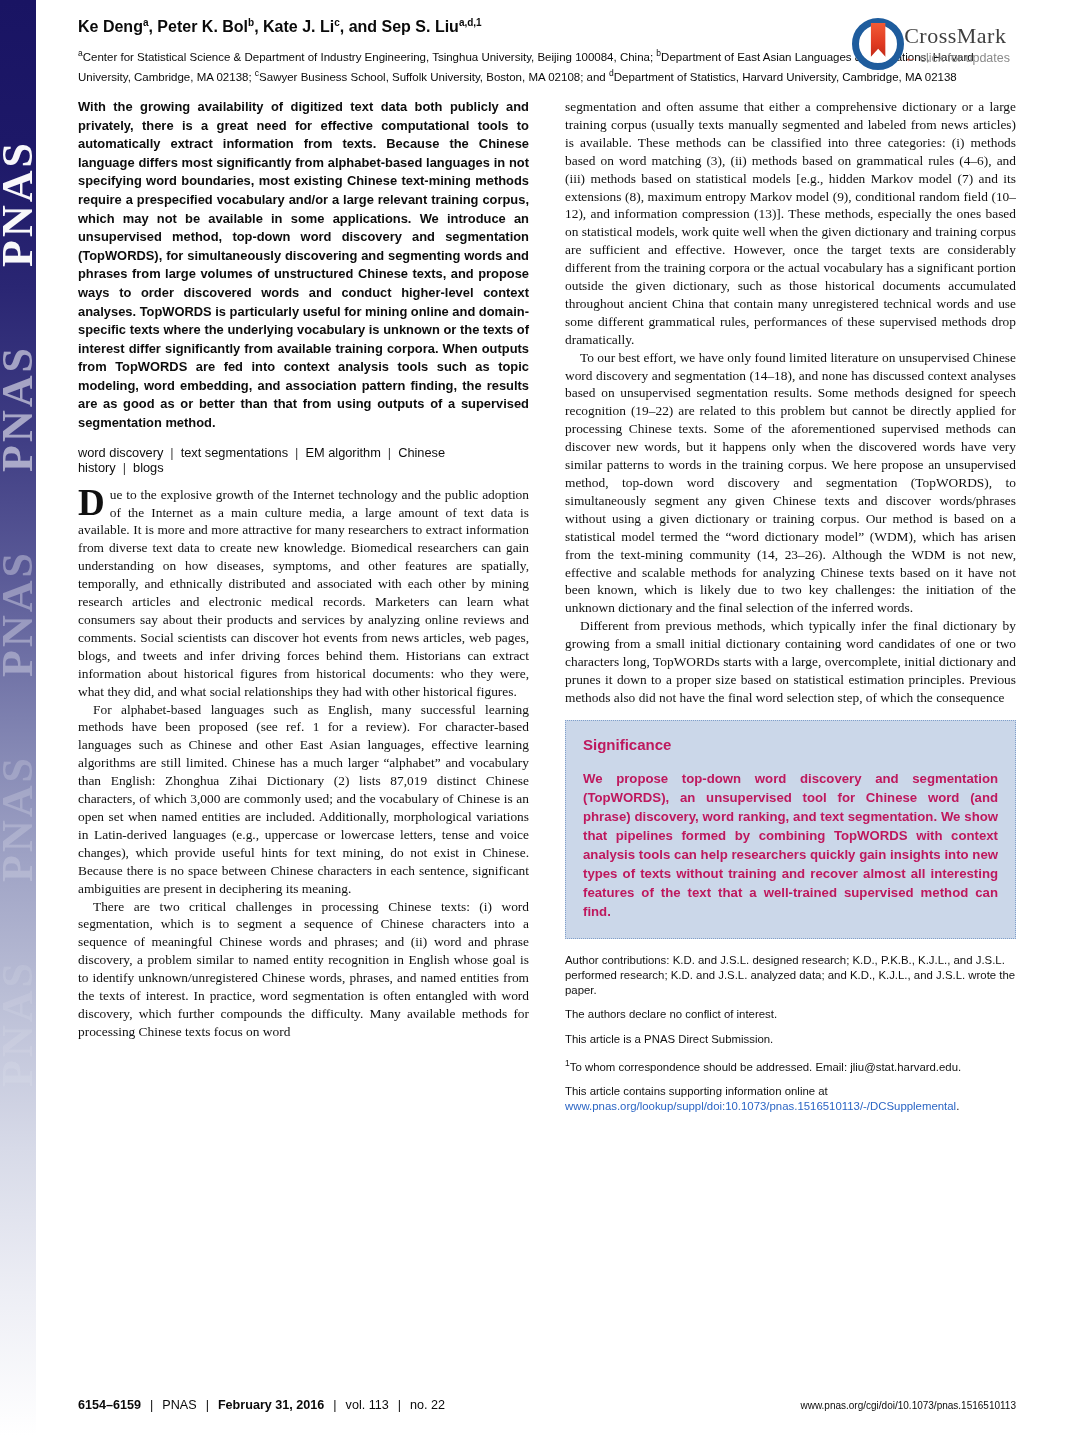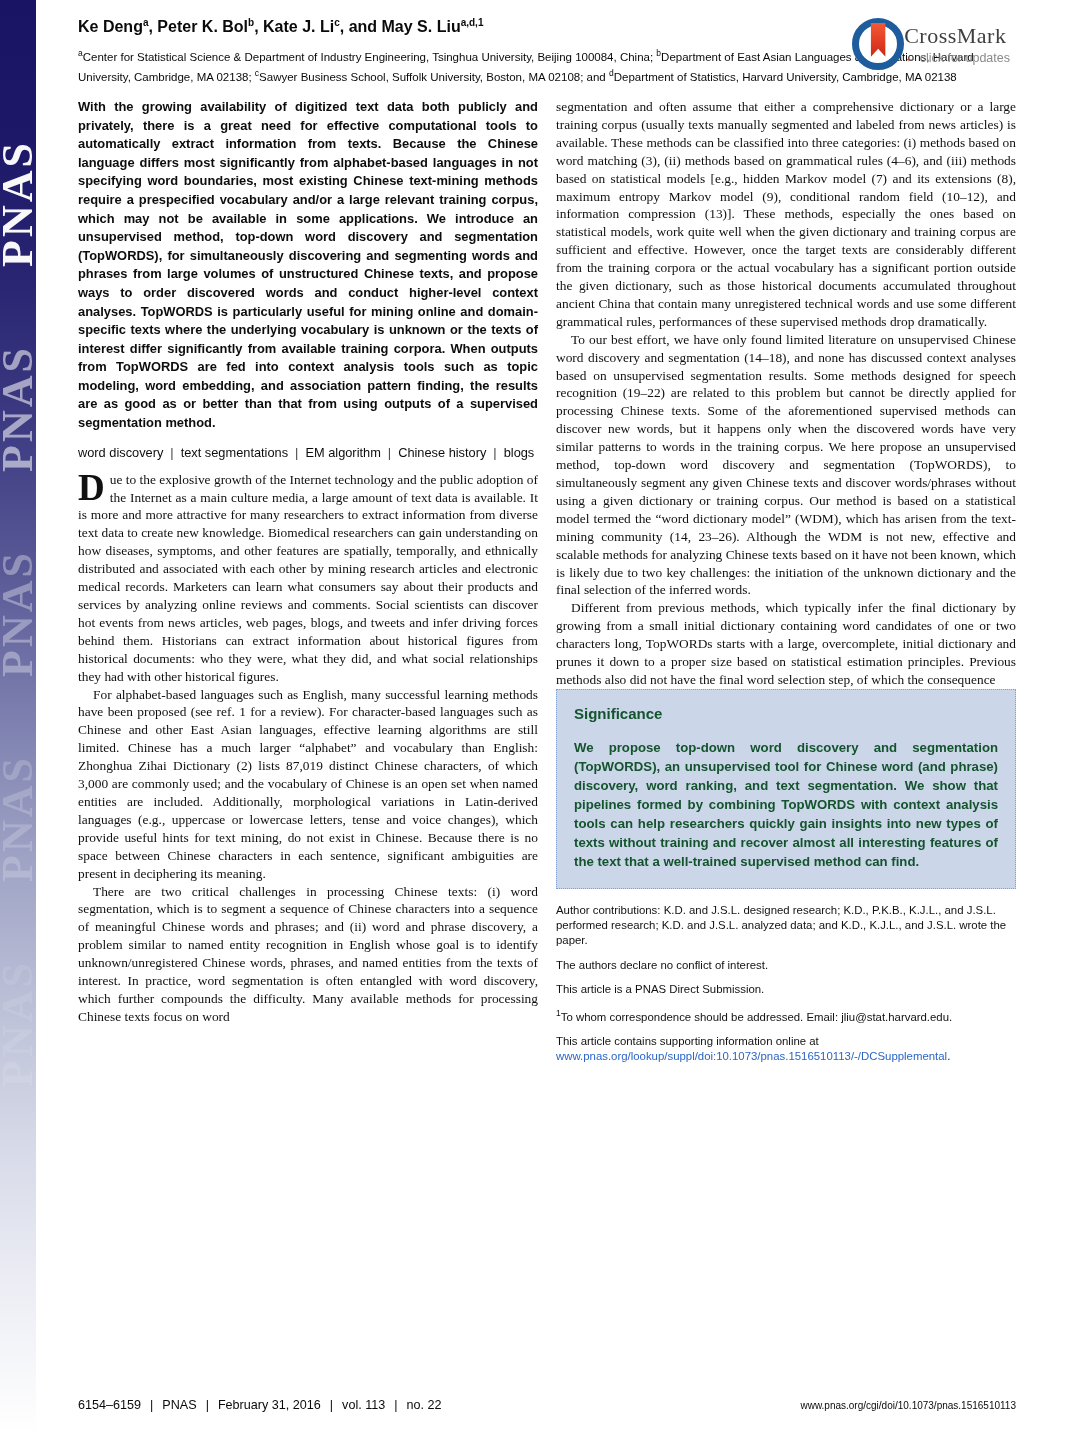--- a/index.html
+++ b/index.html
@@ -45,53 +45,53 @@
 
   
   .title { margin-top:86px; font-weight:bold; color:#0a0a0a; font-size:34px; line-height:44px; letter-spacing:-0.3px; }
   .authors { margin-top:17px; font-size:16px; font-weight:bold; color:#0a0a0a; }
   .authors sup { font-size:10px; font-weight:bold; }
   .affil { margin-top:10px; font-size:11.5px; line-height:15.5px; color:#0a0a0a; width:938px; }
   .affil sup { font-size:8.5px; }
   .edited { margin-top:13px; font-size:12.8px; color:#0a0a0a; }
 
   
-  .cols { margin-top:13px; display:flex; gap:18px; }
+  .cols { margin-top:13px; display:flex; gap:36px; }
   .col { width:460px; }
 
   .abstract { font-size:12.9px; font-weight:bold; line-height:18.6px; text-align:justify; color:#0d0d0d; }
   .keywords { margin-top:12px; font-size:12.8px; color:#0d0d0d; }
   .kw-sep { padding:0 7px; color:#444; font-weight:300; }
 
   .bodytext { margin-top:11px; font-family:"Liberation Serif", serif; font-size:13.4px; line-height:17.9px; text-align:justify; color:#101010; }
   .bodytext p.indent { text-indent:15px; }
   .dropcap { float:left; font-weight:bold; font-size:37px; line-height:30px; padding:2px 5px 0 0; font-family:"Liberation Serif", serif; }
 
   
   .sigbox {
-    background:#cbd7e9; border:1px dotted #7f9fca;
-    padding:15px 17px 17px 17px; color:#14532d;
+    margin-top:13px; background:#cbd7e9; border:1px dotted #7f9fca;
+    padding:15px 17px 17px 17px; color:#be185d;
   }
   .sig-head { font-size:15px; font-weight:bold; margin-bottom:16px; }
   .sig-body { font-size:13.2px; font-weight:bold; line-height:19px; text-align:justify; }
 
   
   .footnotes { margin-top:14px; font-size:11.4px; line-height:15.2px; color:#111; }
   .footnotes .fn { margin-bottom:9px; }
   .footnotes sup { font-size:8.5px; }
   .link { color:#2b65c4; cursor:pointer; }
 
   
   .pagefooter {
     position:absolute; left:78px; top:1368px; width:938px;
     display:flex; justify-content:space-between; align-items:baseline;
     font-size:12.6px; color:#0a0a0a;
   }
   .pf-sep { padding:0 9px; font-weight:300; }
-  .bold { font-weight:normal; }
+  .bold { font-weight:bold; }
   .pf-right { font-size:10px;margin-top:32px; }
 </style>
 </head>
 <body>
 
 <div class="page">
 
   <div class="sidebar">
     <div class="pnas-word pw1">PNAS</div>
     <div class="pnas-word pw2">PNAS</div>
@@ -107,21 +107,21 @@
         <div class="cm-ribbon"></div>
       </div>
       <div class="cm-text">
         <span class="cm-name">CrossMark</span>
         <span class="cm-sub"><span class="cm-arrow">←</span><span>click for updates</span></span>
       </div>
     </div>
 
 
     <div class="authors">
-      <span></span><span>Ke Deng</span><sup>a</sup><span>, </span><span>Peter K. Bol</span><sup>b</sup><span>, </span><span>Kate J. Li</span><sup>c</sup><span>, and </span><span>May S. Liu</span><sup>a,d,1</sup>
+      <span></span><span>Ke Deng</span><sup>a</sup><span>, </span><span>Peter K. Bol</span><sup>b</sup><span>, </span><span>Kate J. Li</span><sup>c</sup><span>, and </span><span>Sep S. Liu</span><sup>a,d,1</sup>
     </div>
 
     <div class="affil">
       <sup>a</sup><span>Center for Statistical Science &amp; Department of Industry Engineering, Tsinghua University, Beijing 100084, China; </span><sup>b</sup><span>Department of East Asian Languages &amp; Civilizations, Harvard University, Cambridge, MA 02138; </span><sup>c</sup><span>Sawyer Business School, Suffolk University, Boston, MA 02108; and </span><sup>d</sup><span>Department of Statistics, Harvard University, Cambridge, MA 02138</span>
     </div>
 
 
     <div class="cols">
 
       <div class="col">

